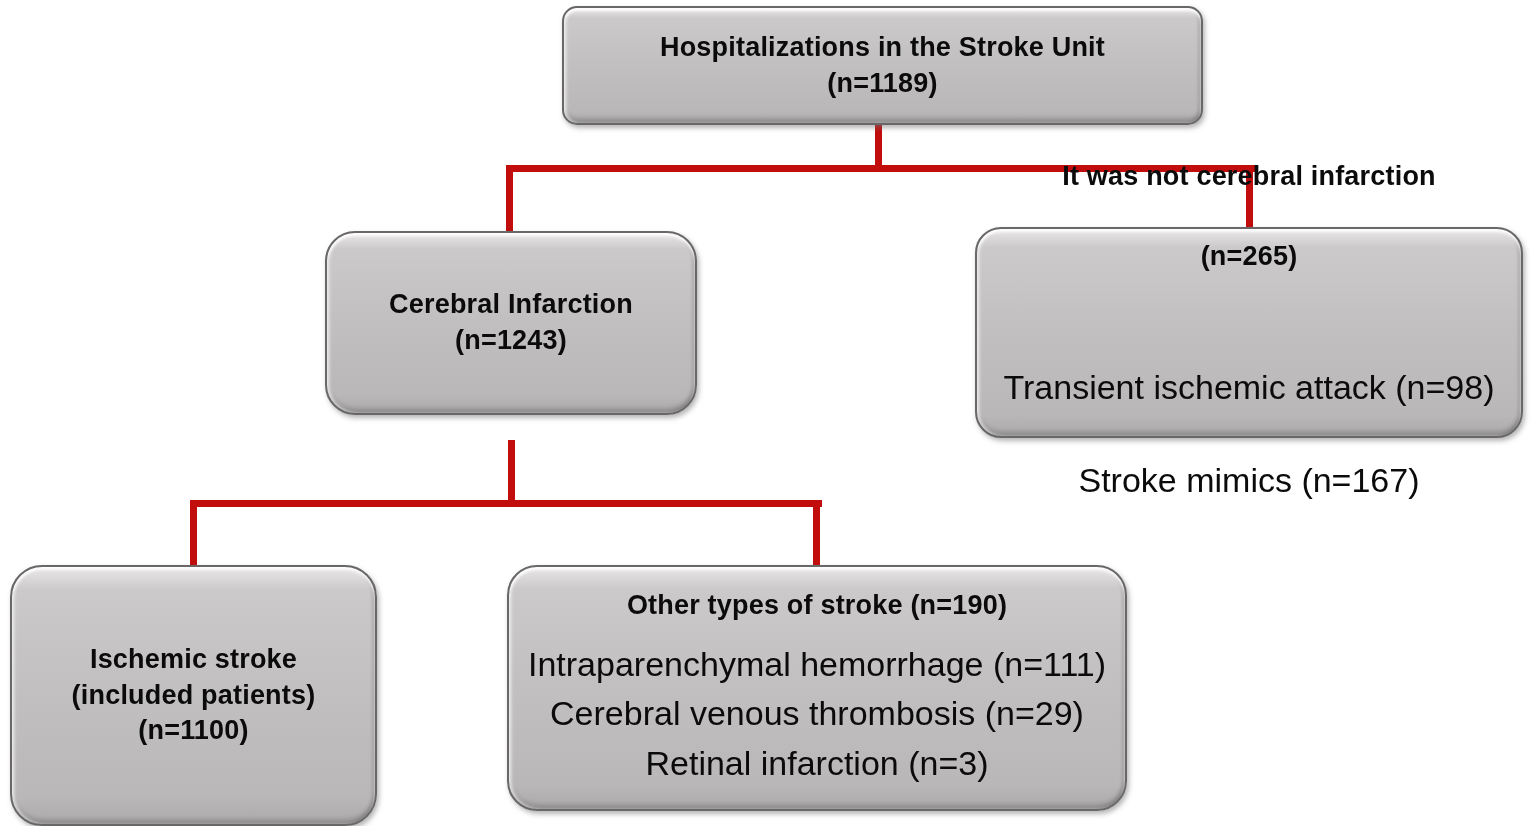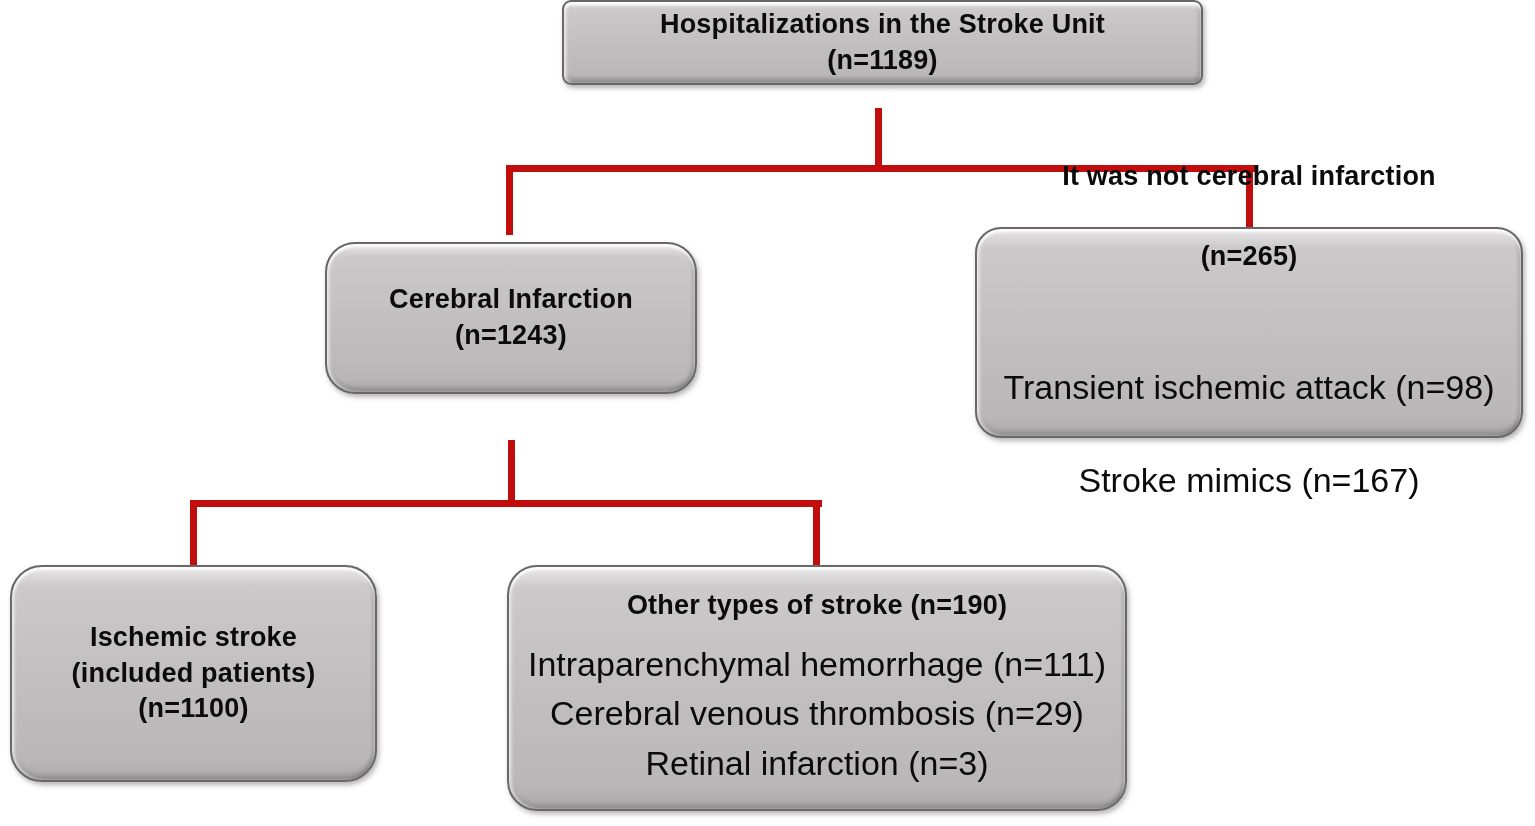--- a/index.html
+++ b/index.html
@@ -46,24 +46,24 @@
     letter-spacing: 0.2px;
   }
   .box-sub {
     font-size: 34px;
     font-weight: 400;
     line-height: 1.45;
   }
   .spacer-sm { height: 16px; }
 
   
-  #node-root          { left: 562px;  top: 0;   width: 641px; height: 85px; border-radius: 9px; }
-  #node-cerebral      { left: 325px;  top: 231px; width: 372px; height: 152px; border-radius: 30px; margin-top: 11px; }
+  #node-root          { left: 562px;  top: 6px;   width: 641px; height: 119px; border-radius: 15px; }
+  #node-cerebral      { left: 325px;  top: 231px; width: 372px; height: 184px; border-radius: 30px; }
   #node-not-cerebral  { left: 975px;  top: 227px; width: 548px; height: 211px; border-radius: 26px; gap: 44px; }
-  #node-ischemic      { left: 10px;   top: 565px; width: 367px; height: 217px; border-radius: 32px; }
+  #node-ischemic      { left: 10px;   top: 565px; width: 367px; height: 261px; border-radius: 32px; }
   #node-other         { left: 507px;  top: 565px; width: 620px; height: 246px; border-radius: 30px; }
 
   
   #c-root-stem     { left: 875px;  top: 108px; width: 7px;   height: 64px;  }
   #c-top-h         { left: 506px;  top: 165px; width: 750px; height: 7px;   }
   #c-top-left-v    { left: 506px;  top: 165px; width: 7px;   height: 70px;  }
   #c-top-right-v   { left: 1246px; top: 165px; width: 7px;   height: 66px;  }
   #c-cerebral-stem { left: 508px;  top: 440px; width: 7px;   height: 67px;  }
   #c-bot-h         { left: 190px;  top: 500px; width: 632px; height: 7px;   }
   #c-bot-left-v    { left: 190px;  top: 500px; width: 7px;   height: 68px;  }

